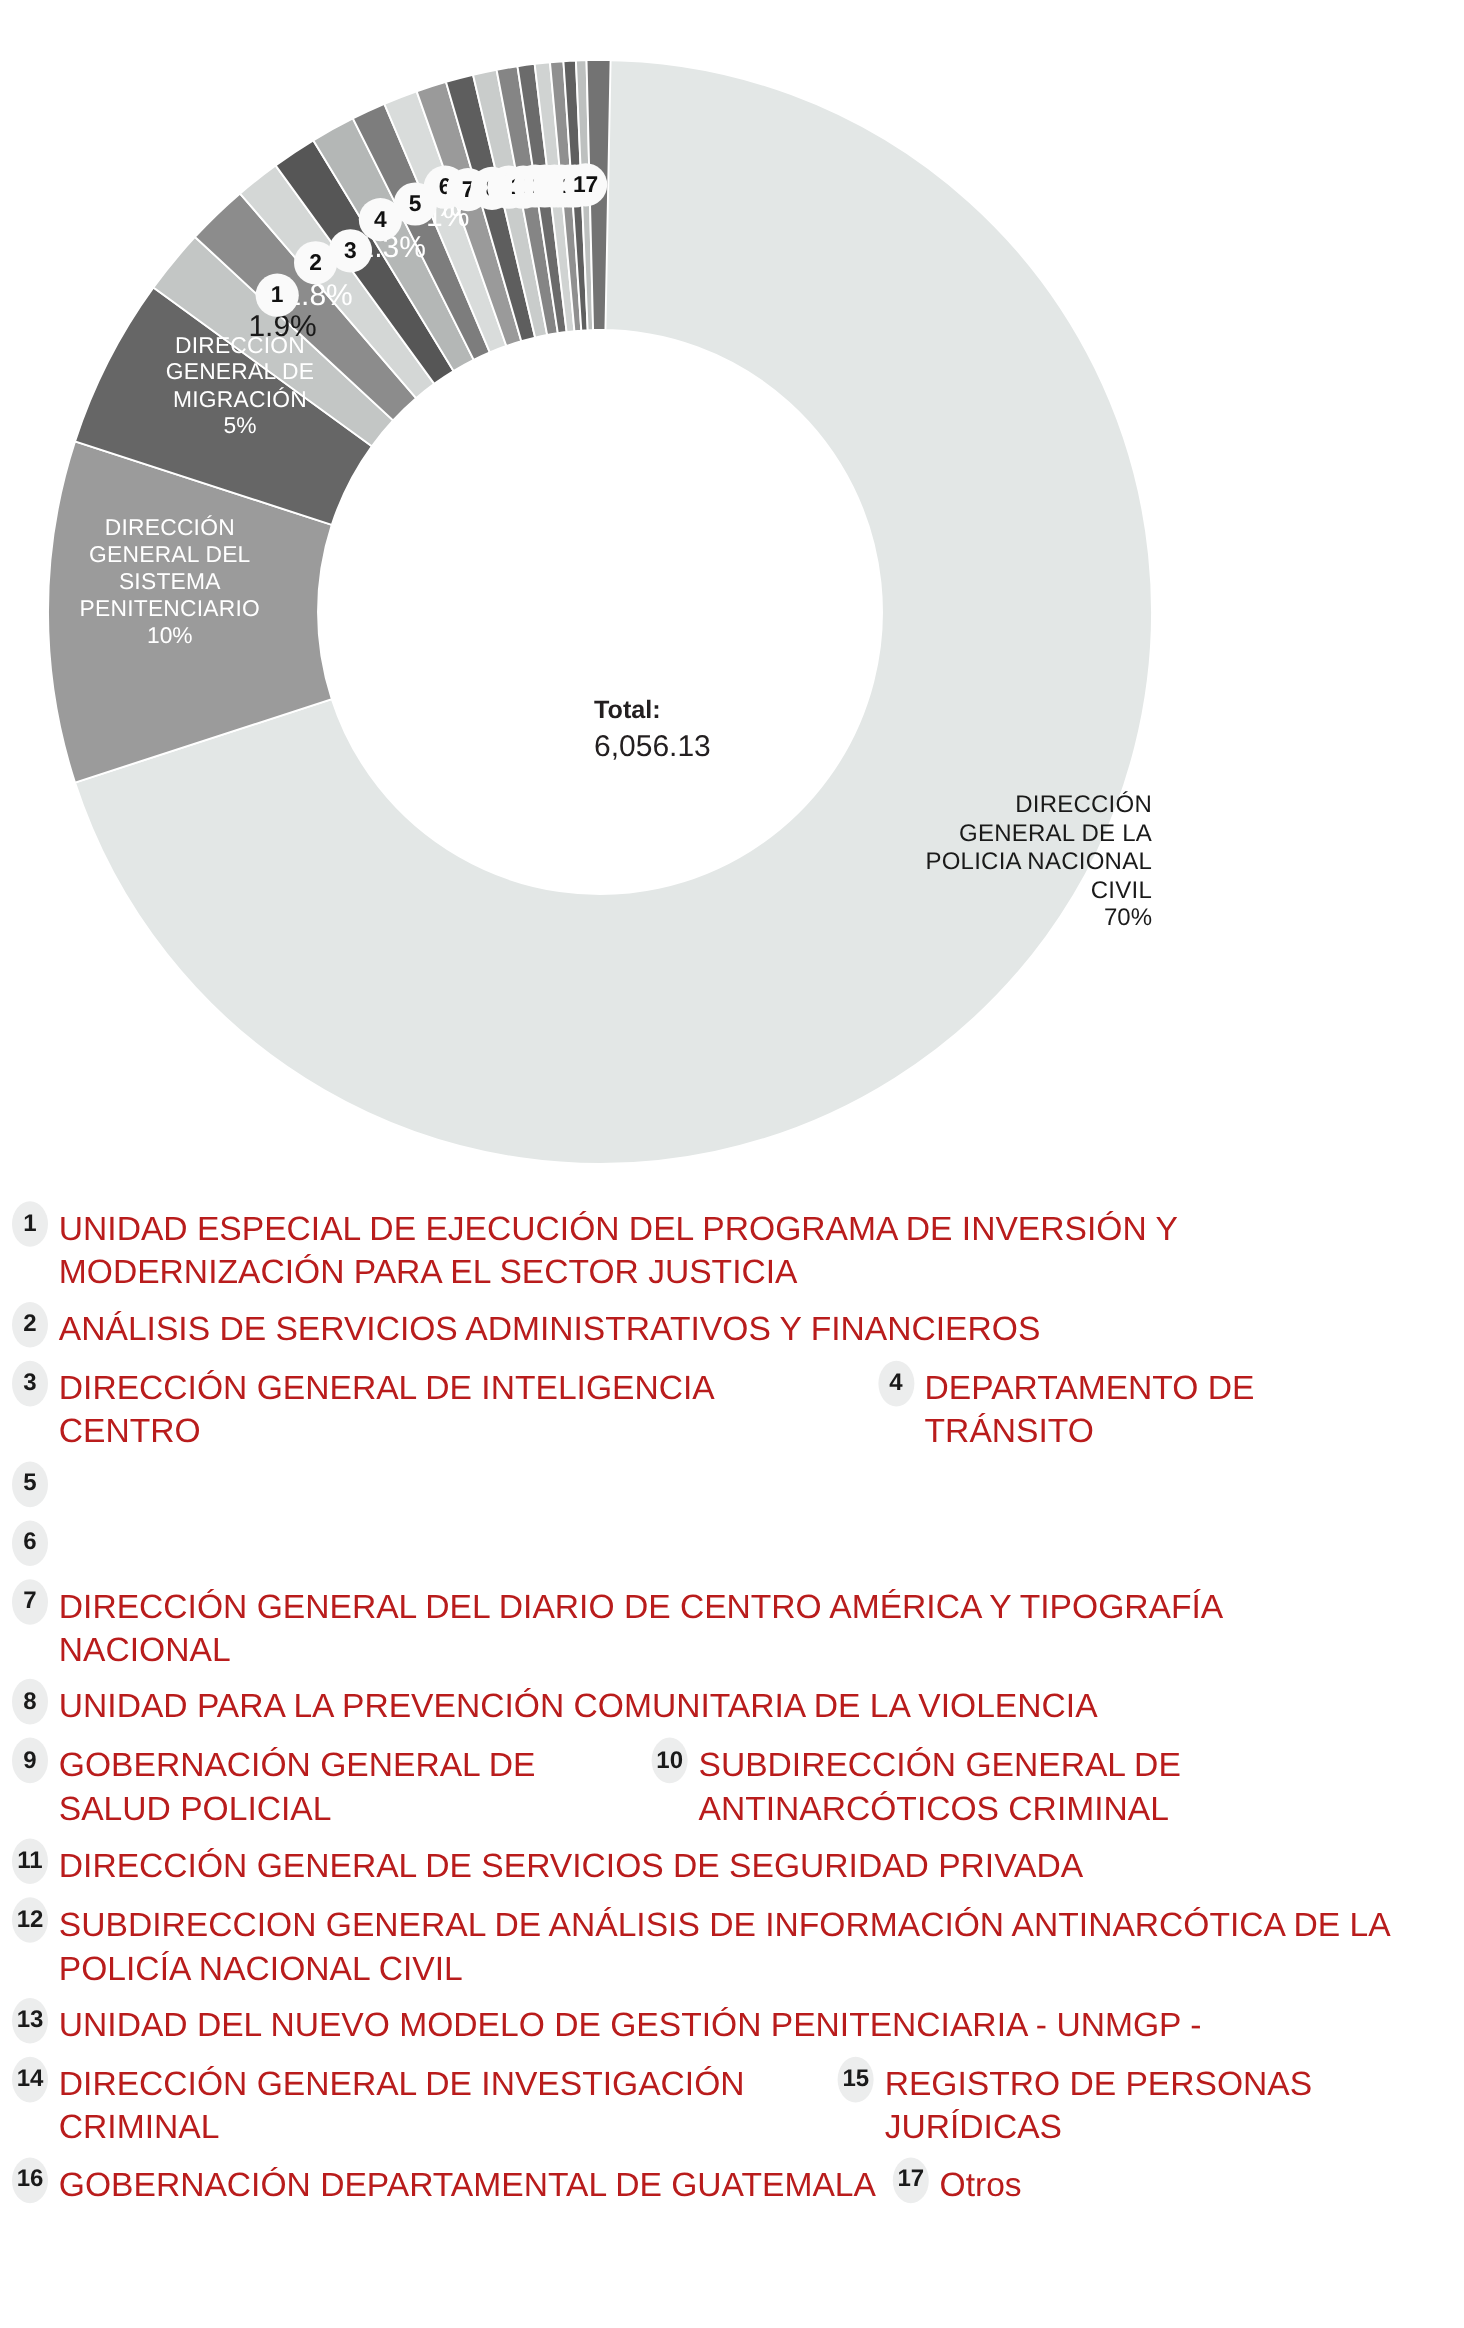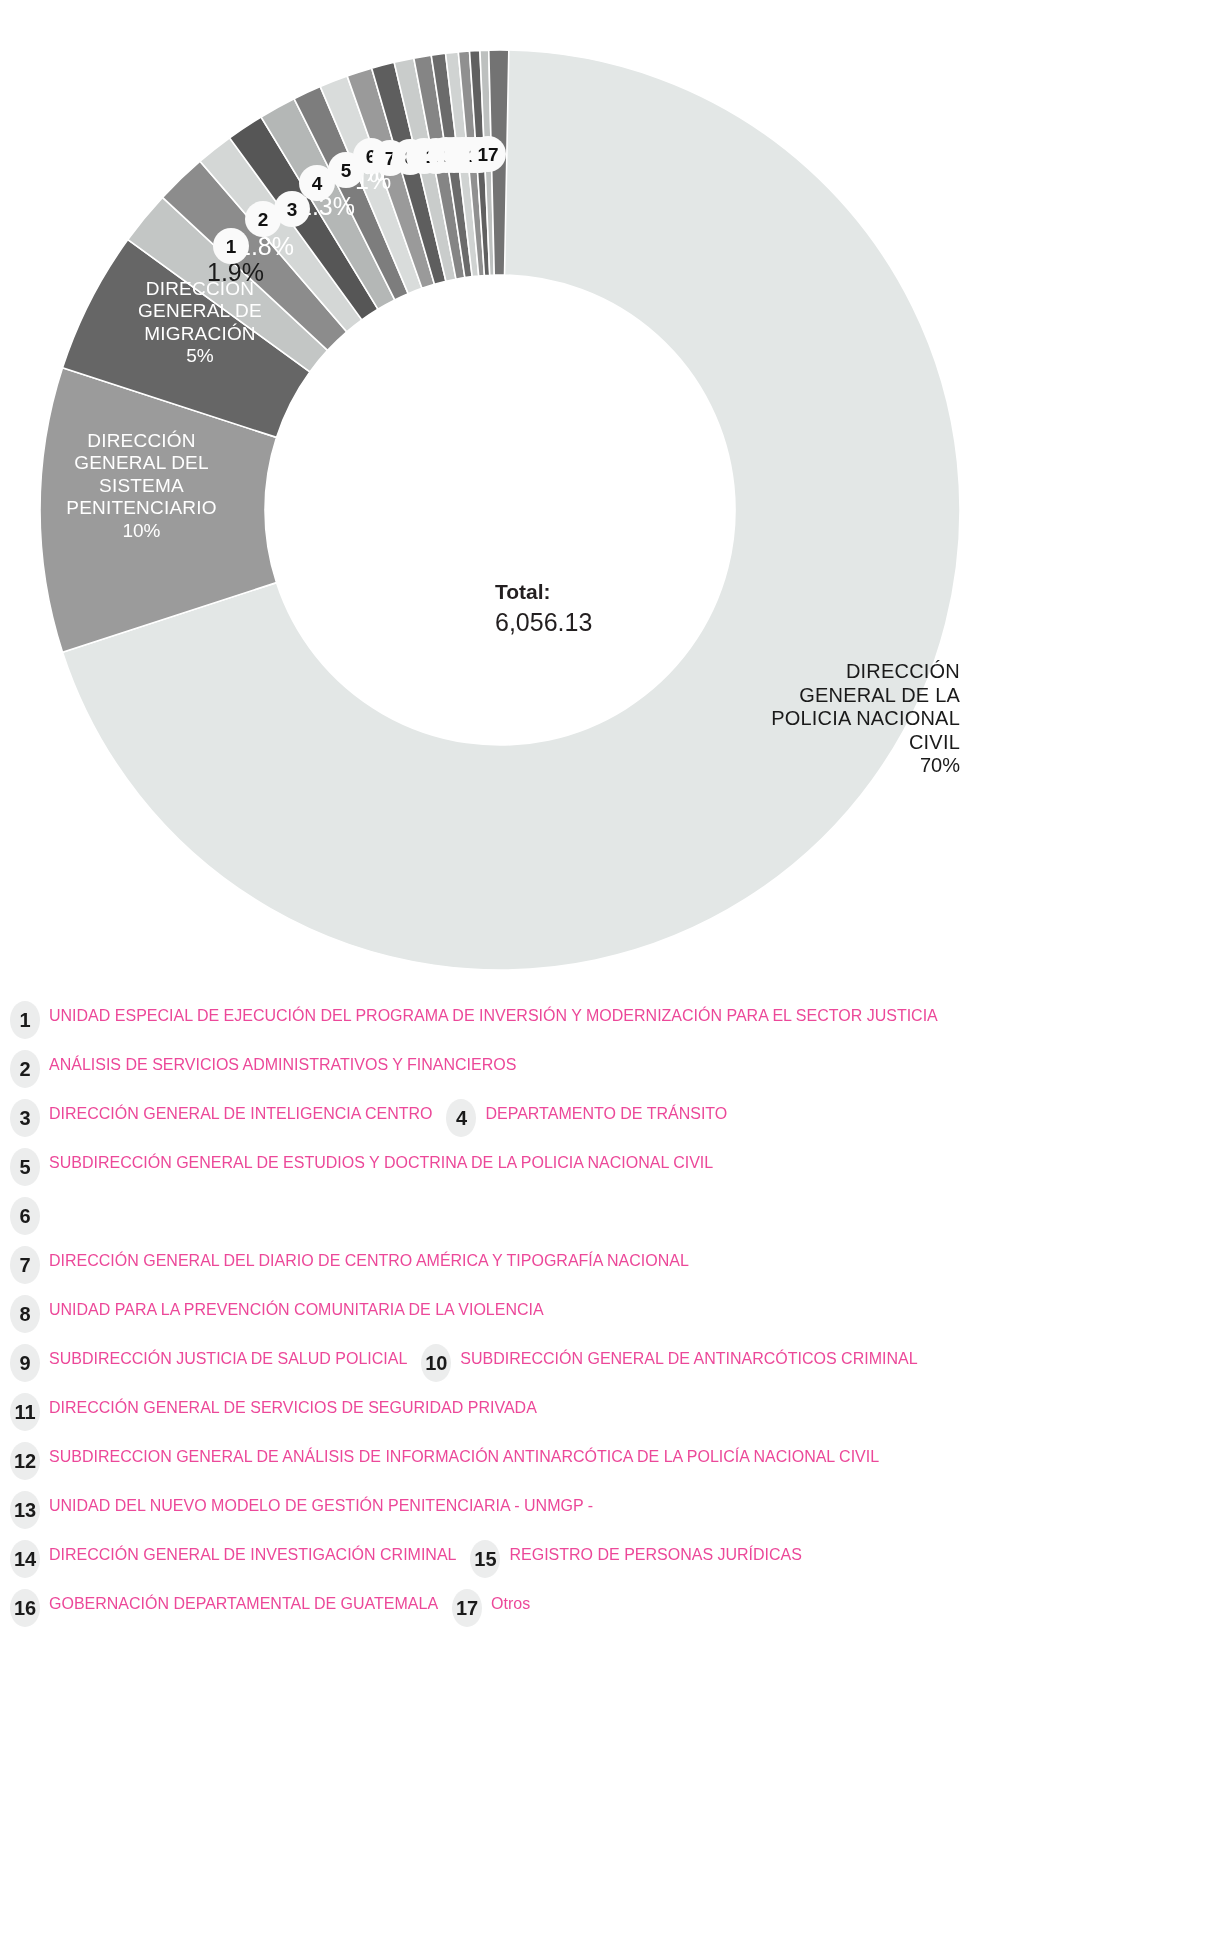--- a/index.html
+++ b/index.html
@@ -120,23 +120,23 @@
     font-size: 20px;
     margin-right: 9px;
     margin-top: 1px;
     display: flex;
     align-items: center;
     justify-content: center;
     font-weight: bold;
     color: #1a1a1a;
   }
   .legend-text {
-    font-size: 16px;
+    font-size: 28px;
     line-height: 1.3;
-    color: #ec4899;
+    color: #b91c1c;
     padding-top: 6px;
     max-width: 1110px;
   }
 </style>
 </head>
 <body>
 
 <div id="chart-area">
   <svg id="donut-svg" width="1220" height="1000" viewBox="0 0 1220 1000">
     <g id="slices-group">
@@ -237,21 +237,20 @@
         <div class="legend-text">DIRECCIÓN GENERAL DE INTELIGENCIA CENTRO</div>
       </div>
       <div class="legend-entry">
         <div class="badge-legend">4</div>
         <div class="legend-text">DEPARTAMENTO DE TRÁNSITO</div>
       </div>
     </div>
     <div class="legend-row">
       <div class="legend-entry">
         <div class="badge-legend">5</div>
-        <div class="legend-text">SUBDIRECCIÓN GENERAL DE ESTUDIOS Y DOCTRINA DE LA POLICIA NACIONAL CIVIL</div>
       </div>
     </div>
     <div class="legend-row">
       <div class="legend-entry">
         <div class="badge-legend">6</div>
       </div>
     </div>
     <div class="legend-row">
       <div class="legend-entry">
         <div class="badge-legend">7</div>
@@ -260,21 +259,21 @@
     </div>
     <div class="legend-row">
       <div class="legend-entry">
         <div class="badge-legend">8</div>
         <div class="legend-text">UNIDAD PARA LA PREVENCIÓN COMUNITARIA DE LA VIOLENCIA</div>
       </div>
     </div>
     <div class="legend-row">
       <div class="legend-entry">
         <div class="badge-legend">9</div>
-        <div class="legend-text">SUBDIRECCIÓN JUSTICIA DE SALUD POLICIAL</div>
+        <div class="legend-text">GOBERNACIÓN GENERAL DE SALUD POLICIAL</div>
       </div>
       <div class="legend-entry">
         <div class="badge-legend">10</div>
         <div class="legend-text">SUBDIRECCIÓN GENERAL DE ANTINARCÓTICOS CRIMINAL</div>
       </div>
     </div>
     <div class="legend-row">
       <div class="legend-entry">
         <div class="badge-legend">11</div>
         <div class="legend-text">DIRECCIÓN GENERAL DE SERVICIOS DE SEGURIDAD PRIVADA</div>

